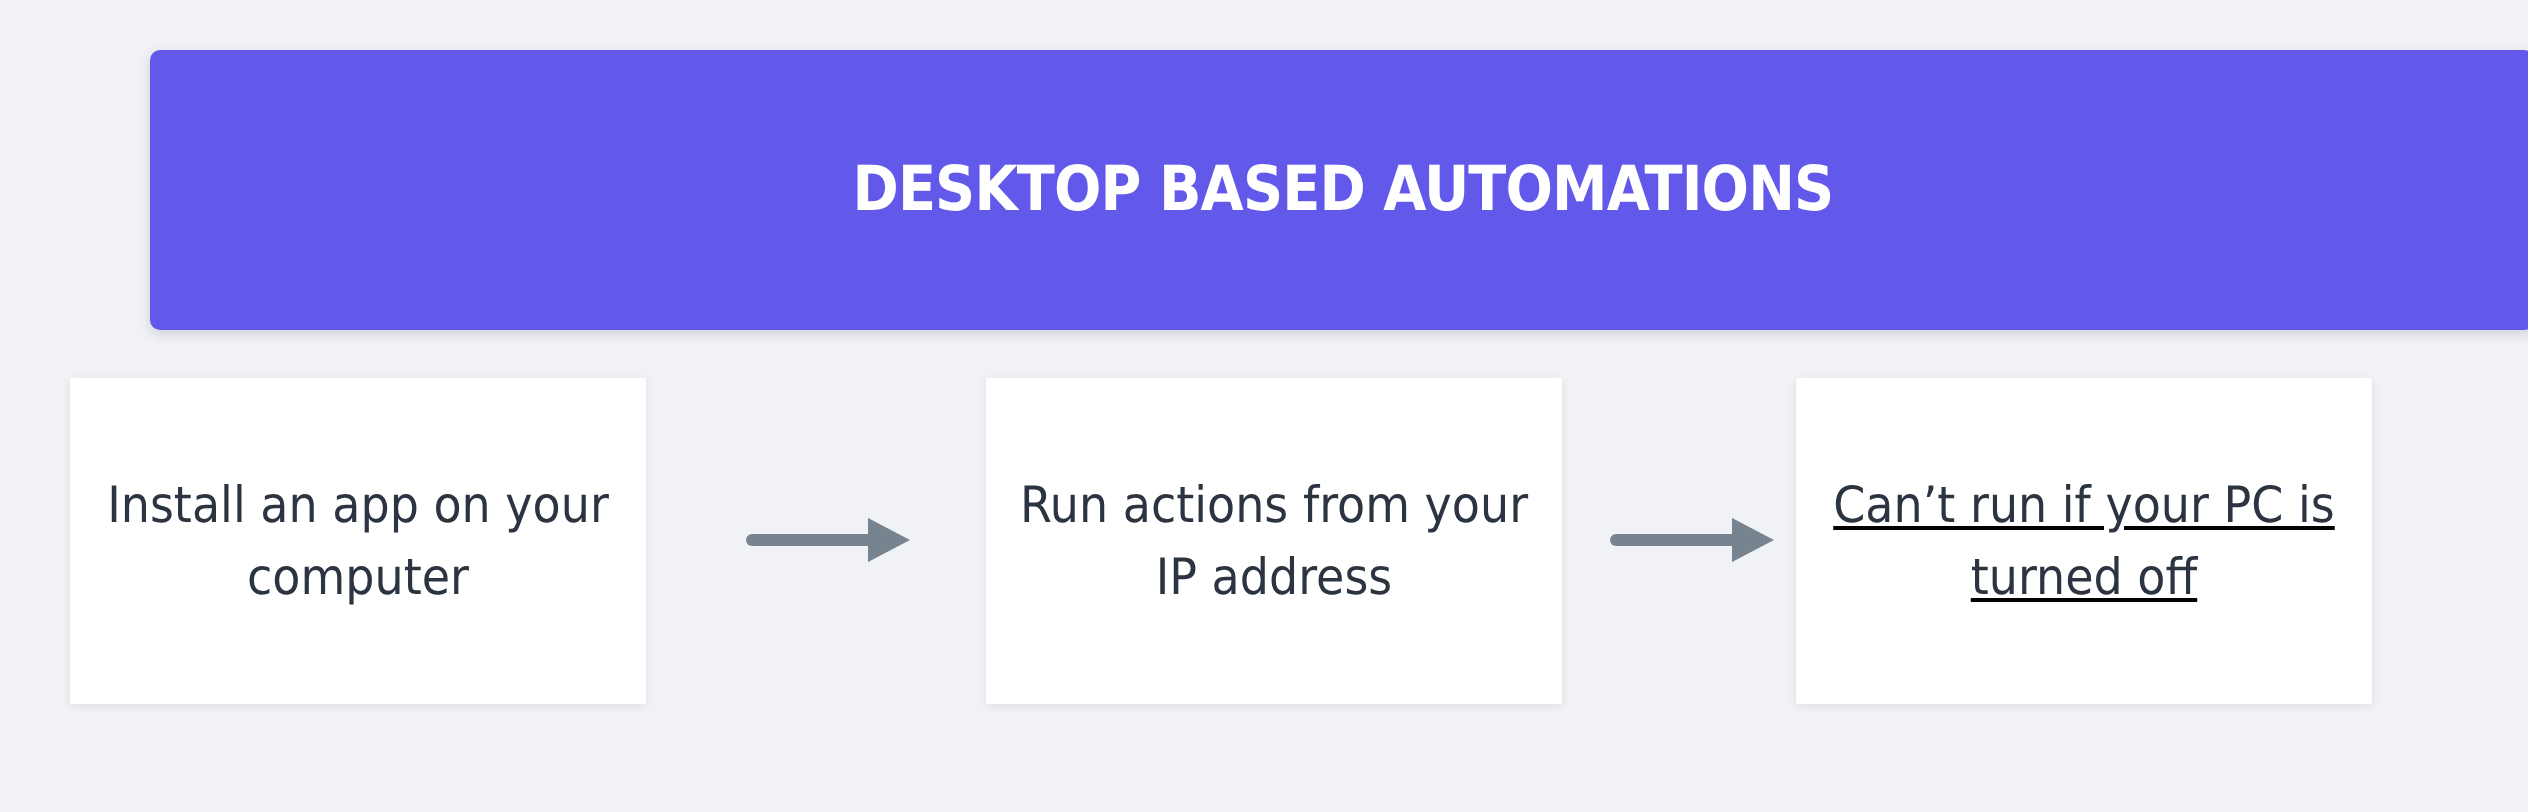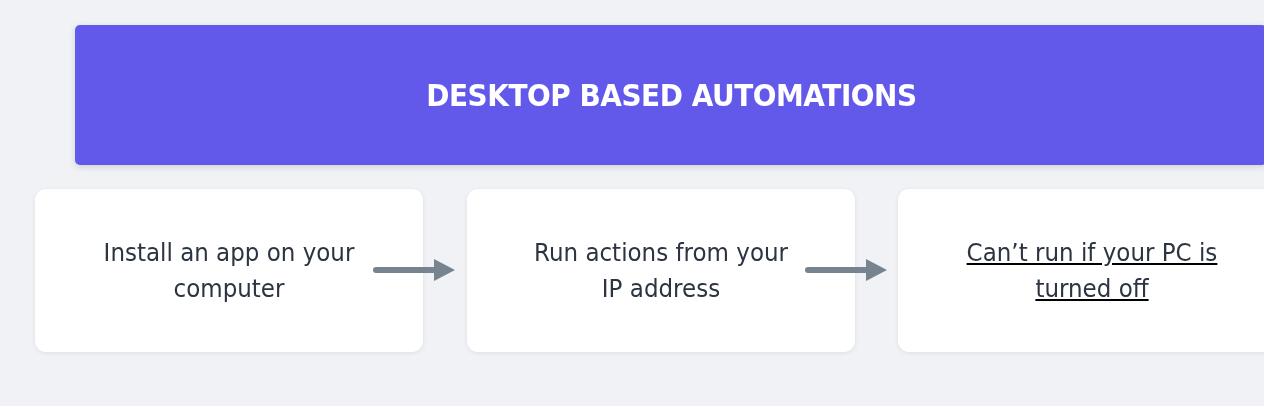--- a/index.html
+++ b/index.html
@@ -23,23 +23,23 @@
     color: #ffffff;
     font-family: "DejaVu Sans", sans-serif;
     font-weight: bold;
     font-size: 31px;
     letter-spacing: -0.5px;
     transform: scaleX(0.9);
   }
   .card {
     position: absolute;
     top: 189px;
-    width: 388px; height: 163px;
+    width: 288px; height: 163px;
     background: #ffffff;
-    border-radius: 11px;
+    border-radius: 1px;
     box-shadow: 0 1px 4px rgba(60,60,90,0.10);
     display: flex; align-items: center; justify-content: center;
   }
   .card-text {
     color: #2b3440;
     font-size: 25px;
     line-height: 36px;
     text-align: center;
     width: 300px;
     transform: scaleX(0.92);
@@ -59,21 +59,21 @@
 
 <div class="card" style="left:35px;">
   <span class="card-text">Install an app on your computer</span>
 </div>
 
 <svg class="arrow" style="left:372px;" viewBox="0 0 84 24">
   <line x1="4" y1="12" x2="66" y2="12" stroke="#77838f" stroke-width="6" stroke-linecap="round"></line>
   <polygon points="62,1 83,12 62,23" fill="#77838f"></polygon>
 </svg>
 
-<div class="card" style="left:467px;">
+<div class="card" style="left:493px;">
   <span class="card-text">Run actions from your IP address</span>
 </div>
 
 <svg class="arrow" style="left:804px;" viewBox="0 0 84 24">
   <line x1="4" y1="12" x2="66" y2="12" stroke="#77838f" stroke-width="6" stroke-linecap="round"></line>
   <polygon points="62,1 83,12 62,23" fill="#77838f"></polygon>
 </svg>
 
 <div class="card" style="left:898px;text-decoration:underline;">
   <span class="card-text">Can’t run if your PC is turned off</span>

